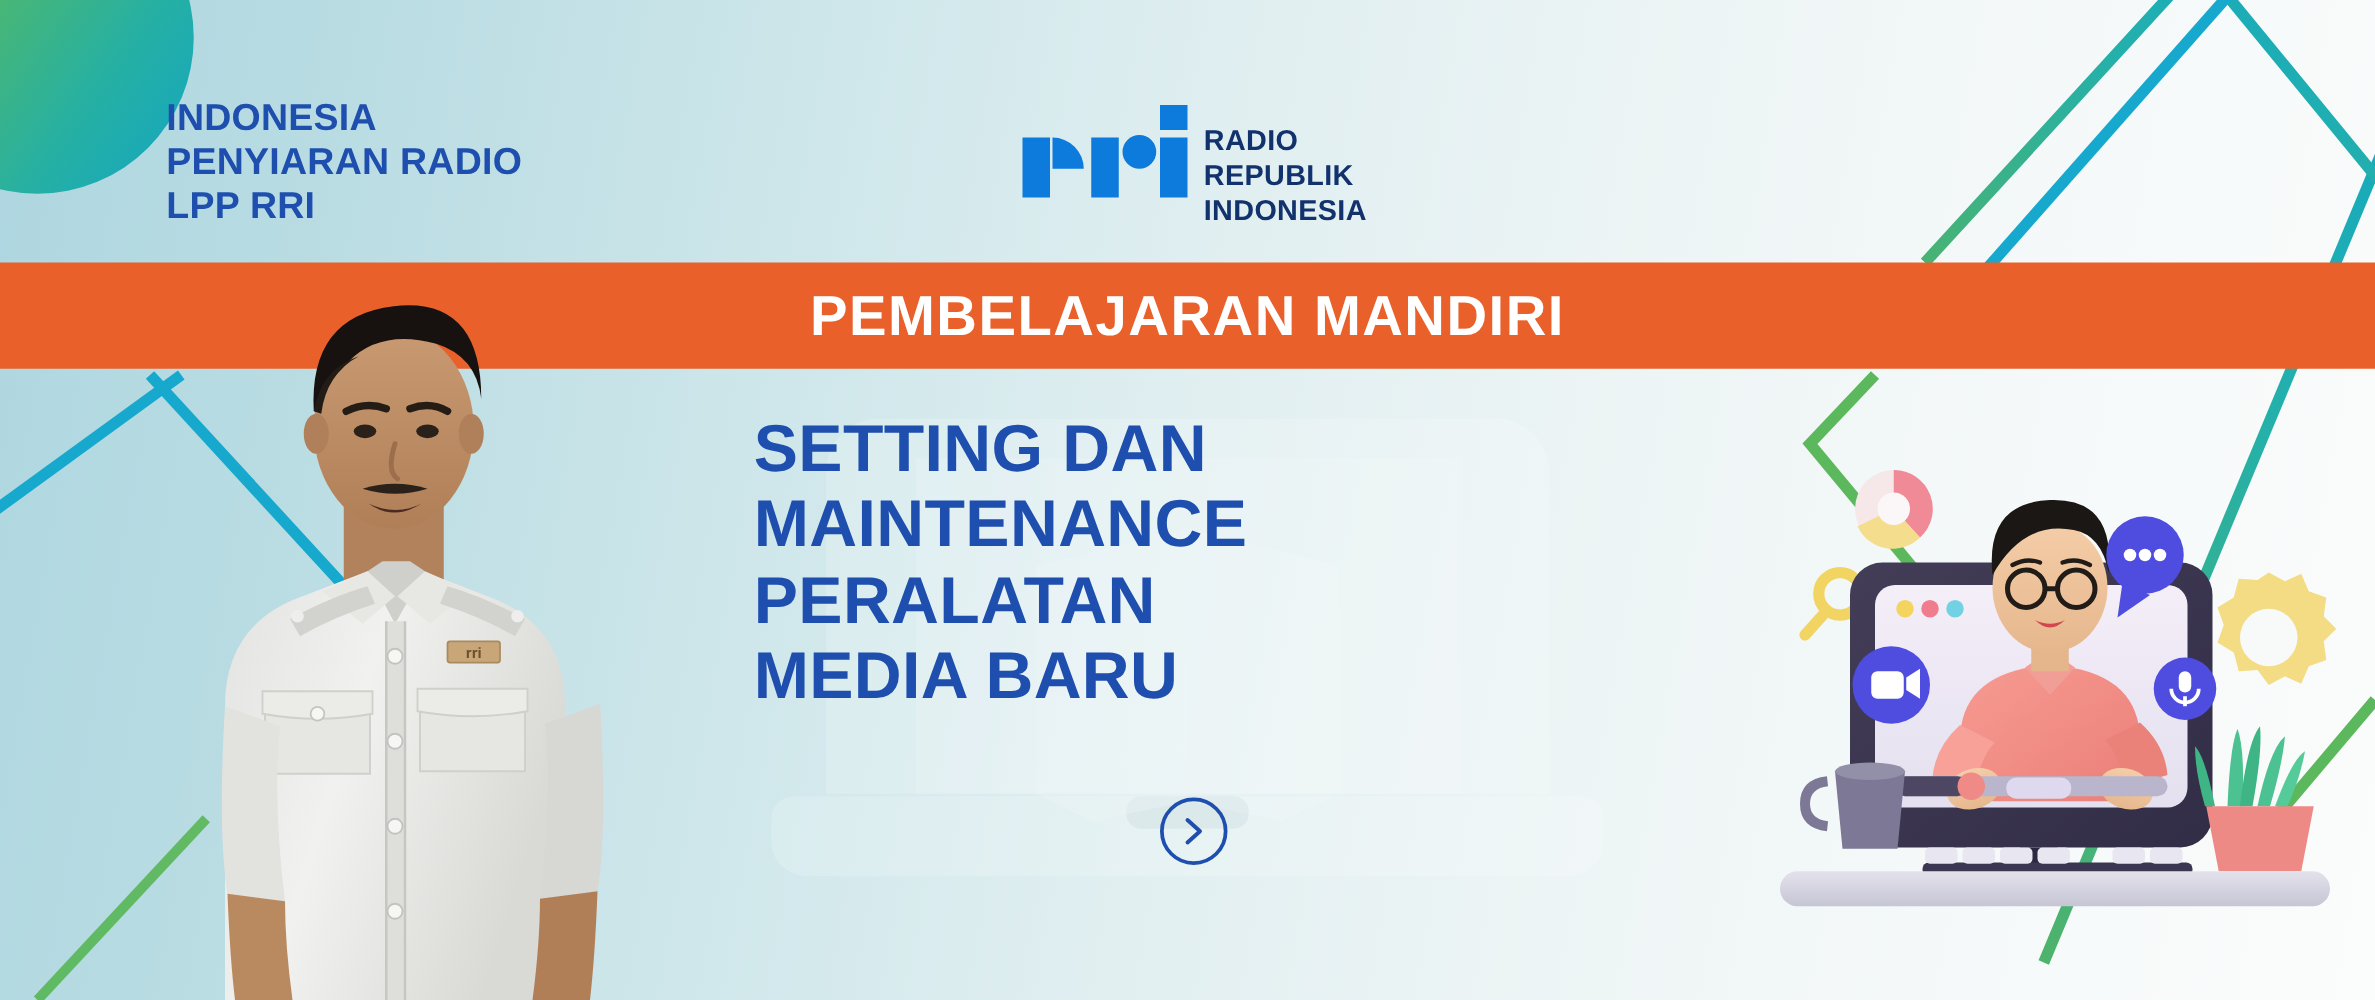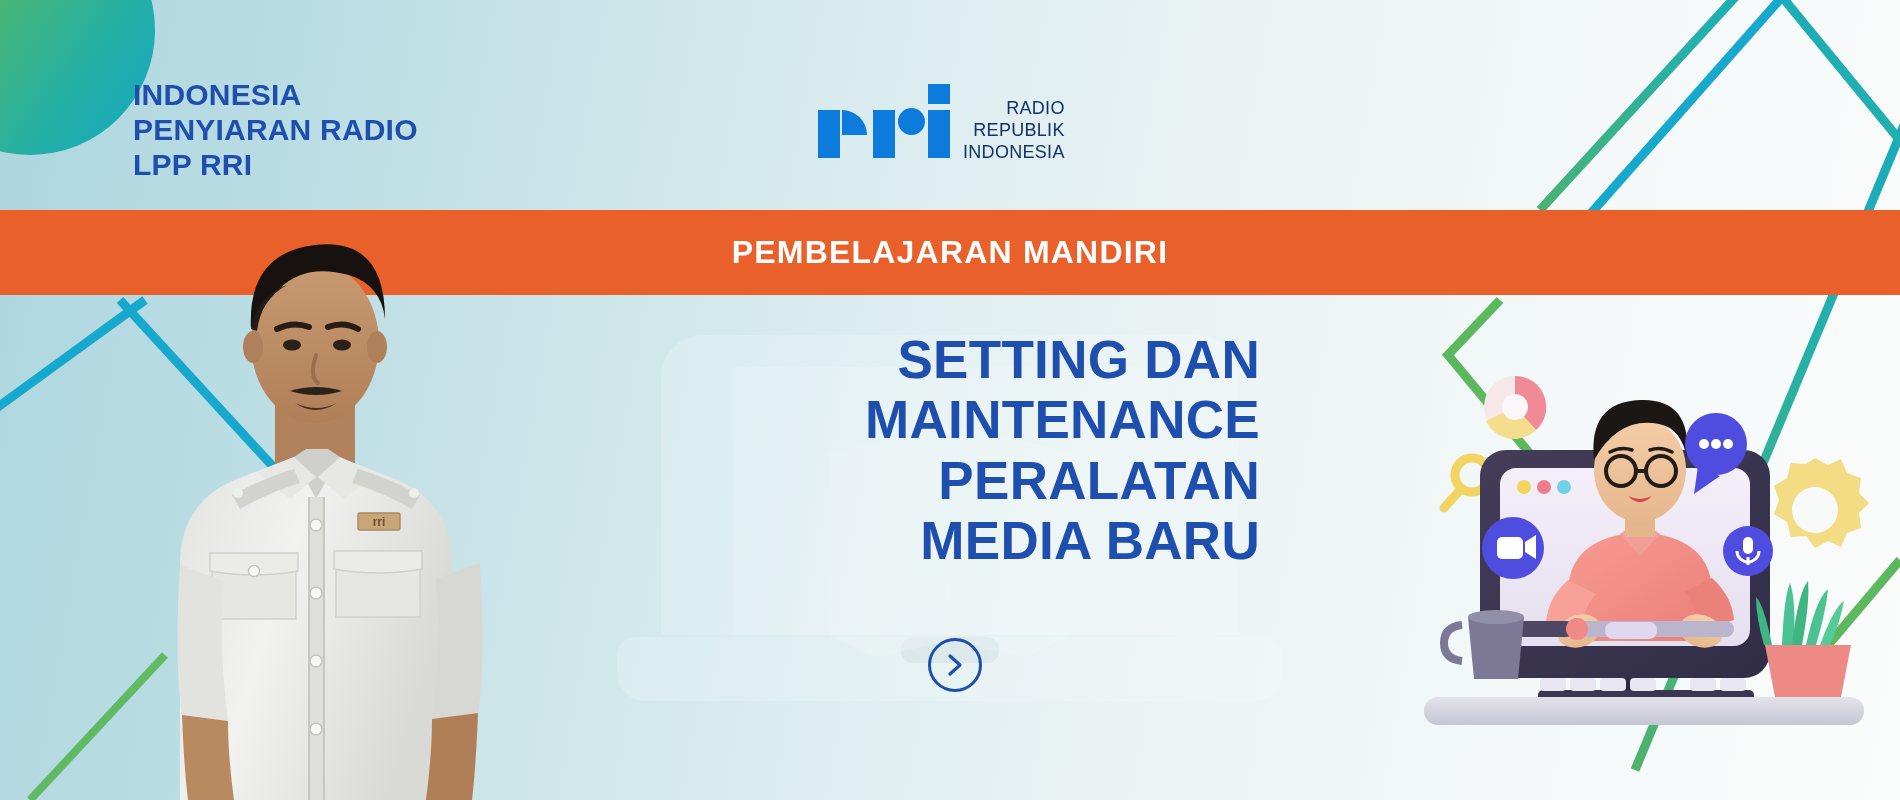--- a/index.html
+++ b/index.html
@@ -70,62 +70,61 @@
   
   .rri-mark .stem2 { position:absolute; left:55px; top:24px; width:22px; height:48px; background:#0c7bdc; }
   .rri-mark .dot2  { position:absolute; left:80px; top:22px; width:27px; height:27px;
                      border-radius:50%; background:#0c7bdc; }
   
   .rri-mark .stem3 { position:absolute; left:110px; top:24px; width:22px; height:48px; background:#0c7bdc; }
   .rri-mark .dot3  { position:absolute; left:110px; top:-2px; width:22px; height:20px; background:#0c7bdc; }
 
   .rri-words {
     color: #12326e;
-    font-size: 18px;
-    font-weight: normal;
+    font-size: 23px;
+    font-weight: bold;
     line-height: 1.22;
     letter-spacing: 0.3px;
     padding-top: 12px;
     white-space: pre-line;
-    text-align: right;
   }
 
   
   .strip {
     position: absolute;
     left: 0; top: 210px;
     width: 1900px; height: 85px;
     background: #e9602a;
     display: flex;
     align-items: center;
     justify-content: center;
     z-index: 6;
   }
   .strip-label {
     color: #ffffff;
-    font-size: 32px;
+    font-size: 45px;
     font-weight: bold;
     letter-spacing: 1.2px;
   }
 
   
   .watermark {
     position: absolute;
     left: 615px; top: 305px;
     width: 670px; height: 420px;
     z-index: 2;
     opacity: 0.55;
   }
 
   
   .course-title {
     position: absolute;
-    left: 640px; top: 330px;
+    left: 603px; top: 330px;
     width: 620px;
-    text-align: right;
+    text-align: left;
     color: #1f4fae;
     font-size: 53px;
     font-weight: bold;
     line-height: 1.14;
     letter-spacing: 0.3px;
     z-index: 5;
     white-space: pre-line;
   }
 
   

